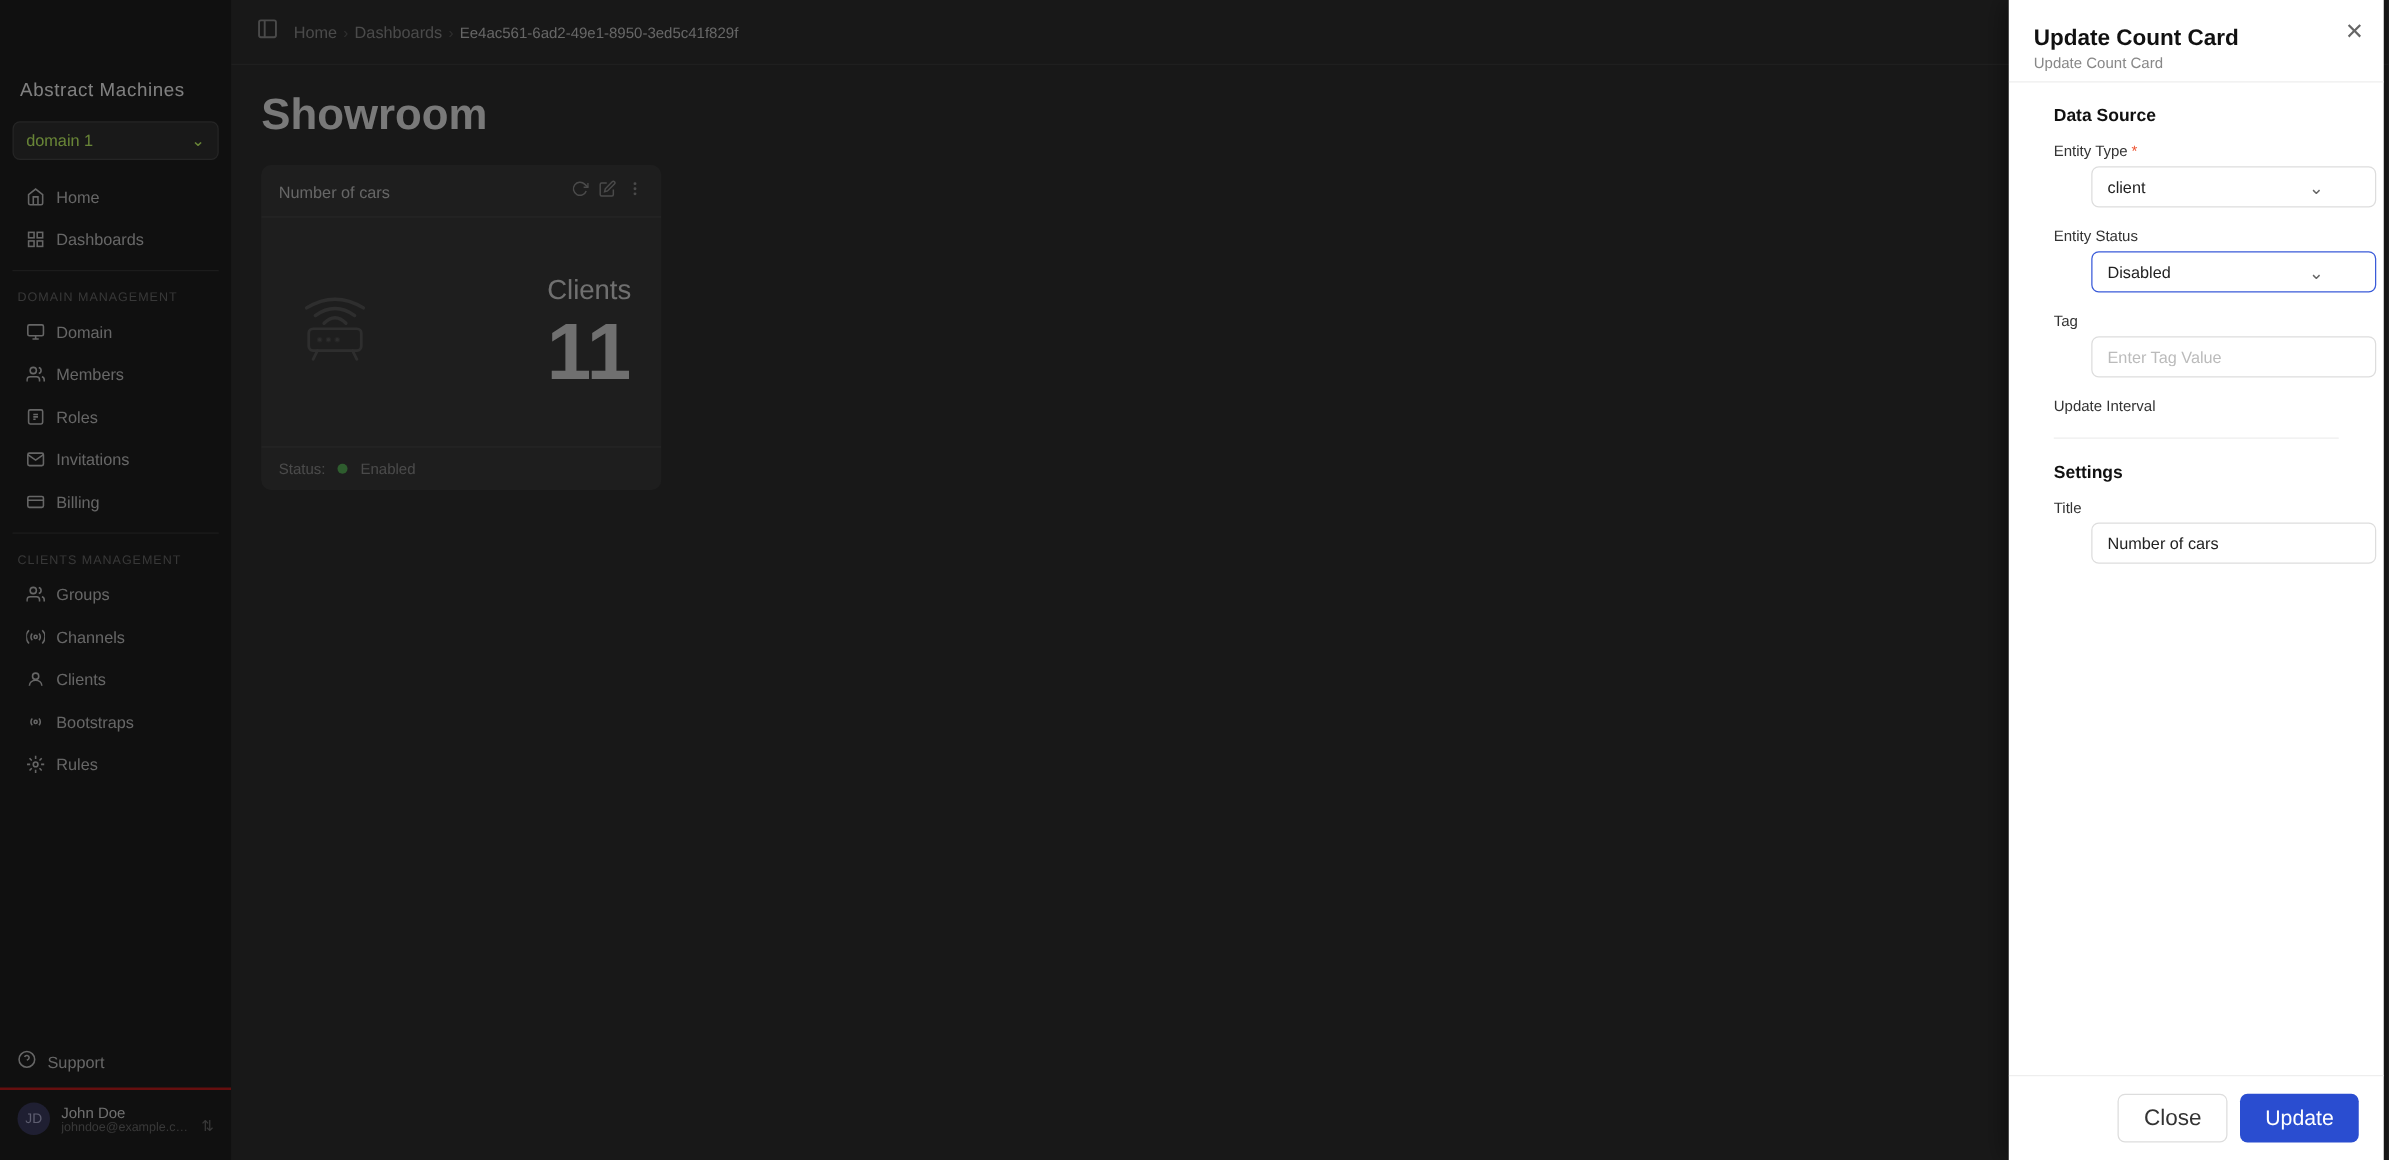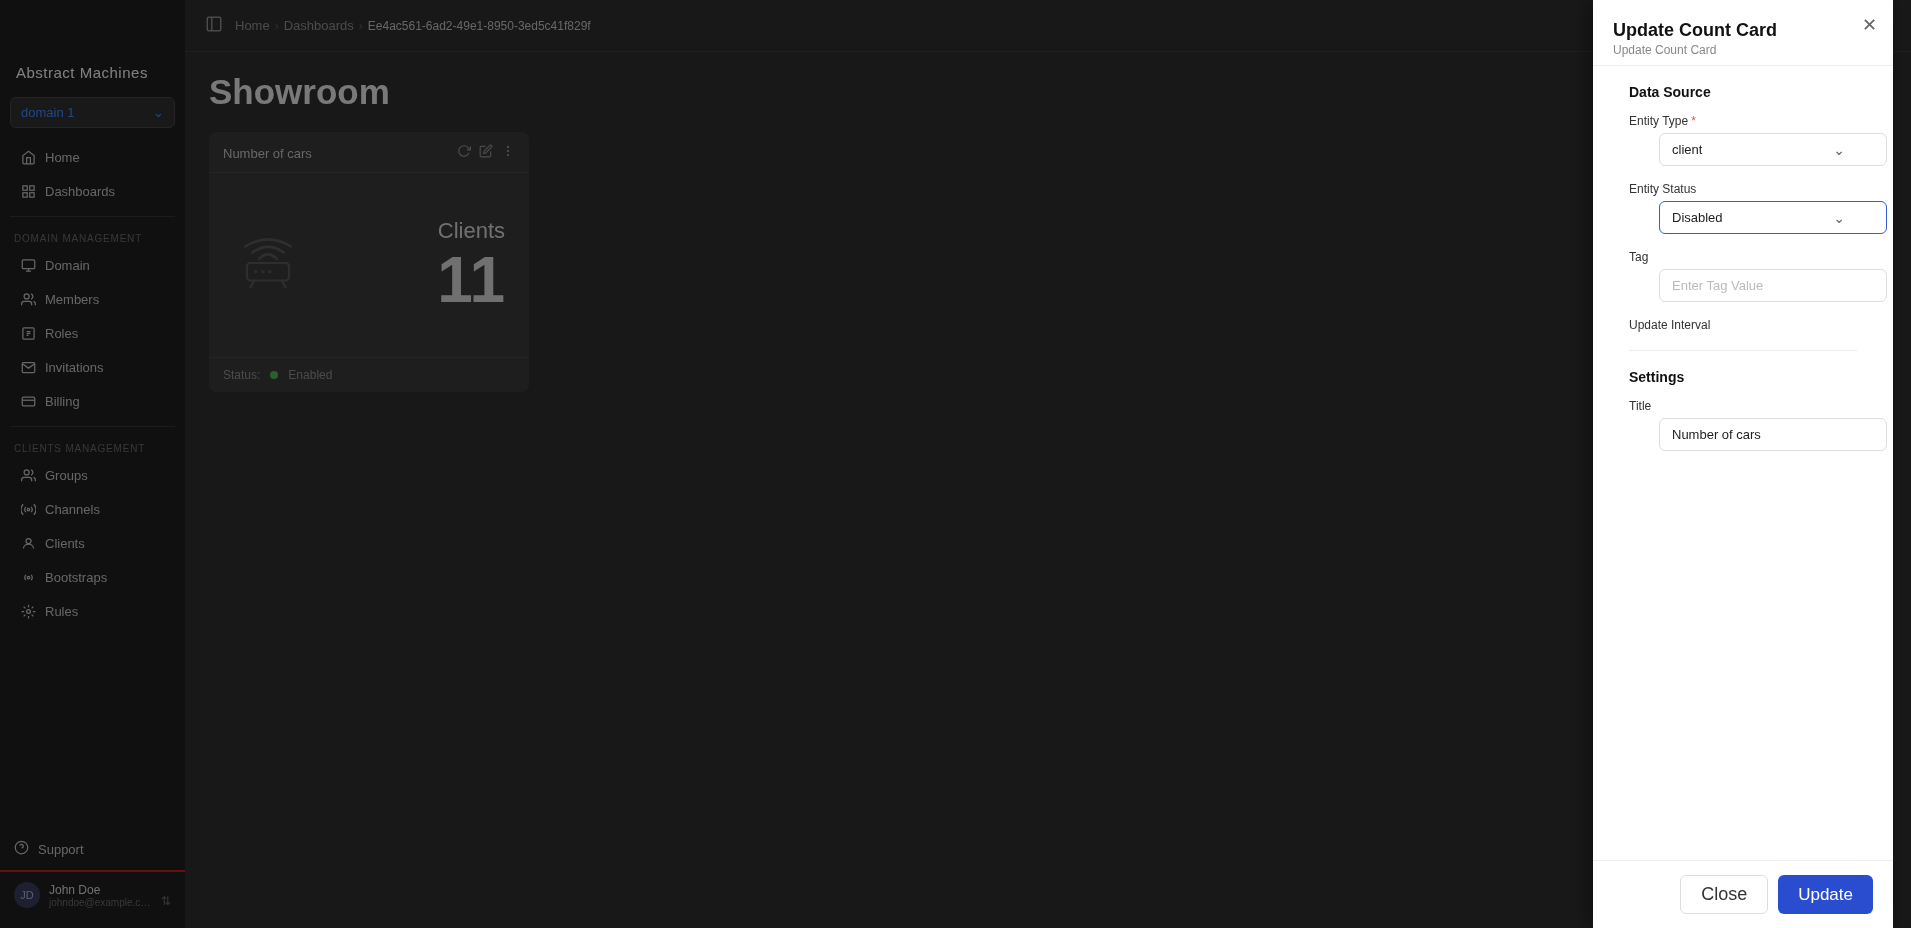--- a/index.html
+++ b/index.html
@@ -28,21 +28,21 @@
     .domain-selector {
       margin: 4px 10px 12px;
       background: #2e2e2e;
       border: 1px solid #444;
       border-radius: 6px;
       padding: 7px 10px;
       display: flex;
       align-items: center;
       justify-content: space-between;
       cursor: pointer;
-      color: #3b82f6;
+      color: #bef264;
       font-size: 13px;
     }
     .sidebar-section-label {
       font-size: 10px;
       color: #666;
       padding: 8px 14px 4px;
       text-transform: uppercase;
       letter-spacing: 0.8px;
     }
     .sidebar-item {
@@ -189,21 +189,21 @@
     
     .overlay {
       position: fixed; inset: 0;
       background: rgba(0,0,0,0.45);
       z-index: 100;
     }
 
     
     .drawer {
       position: fixed;
-      top: 0; right: 18px;
+      top: 0; right: 4px;
       width: 300px;
       height: 100vh;
       background: #fff;
       z-index: 200;
       display: flex;
       flex-direction: column;
       box-shadow: -4px 0 20px rgba(0,0,0,0.4);
       overflow-y: auto;
     }
     .drawer-header {

